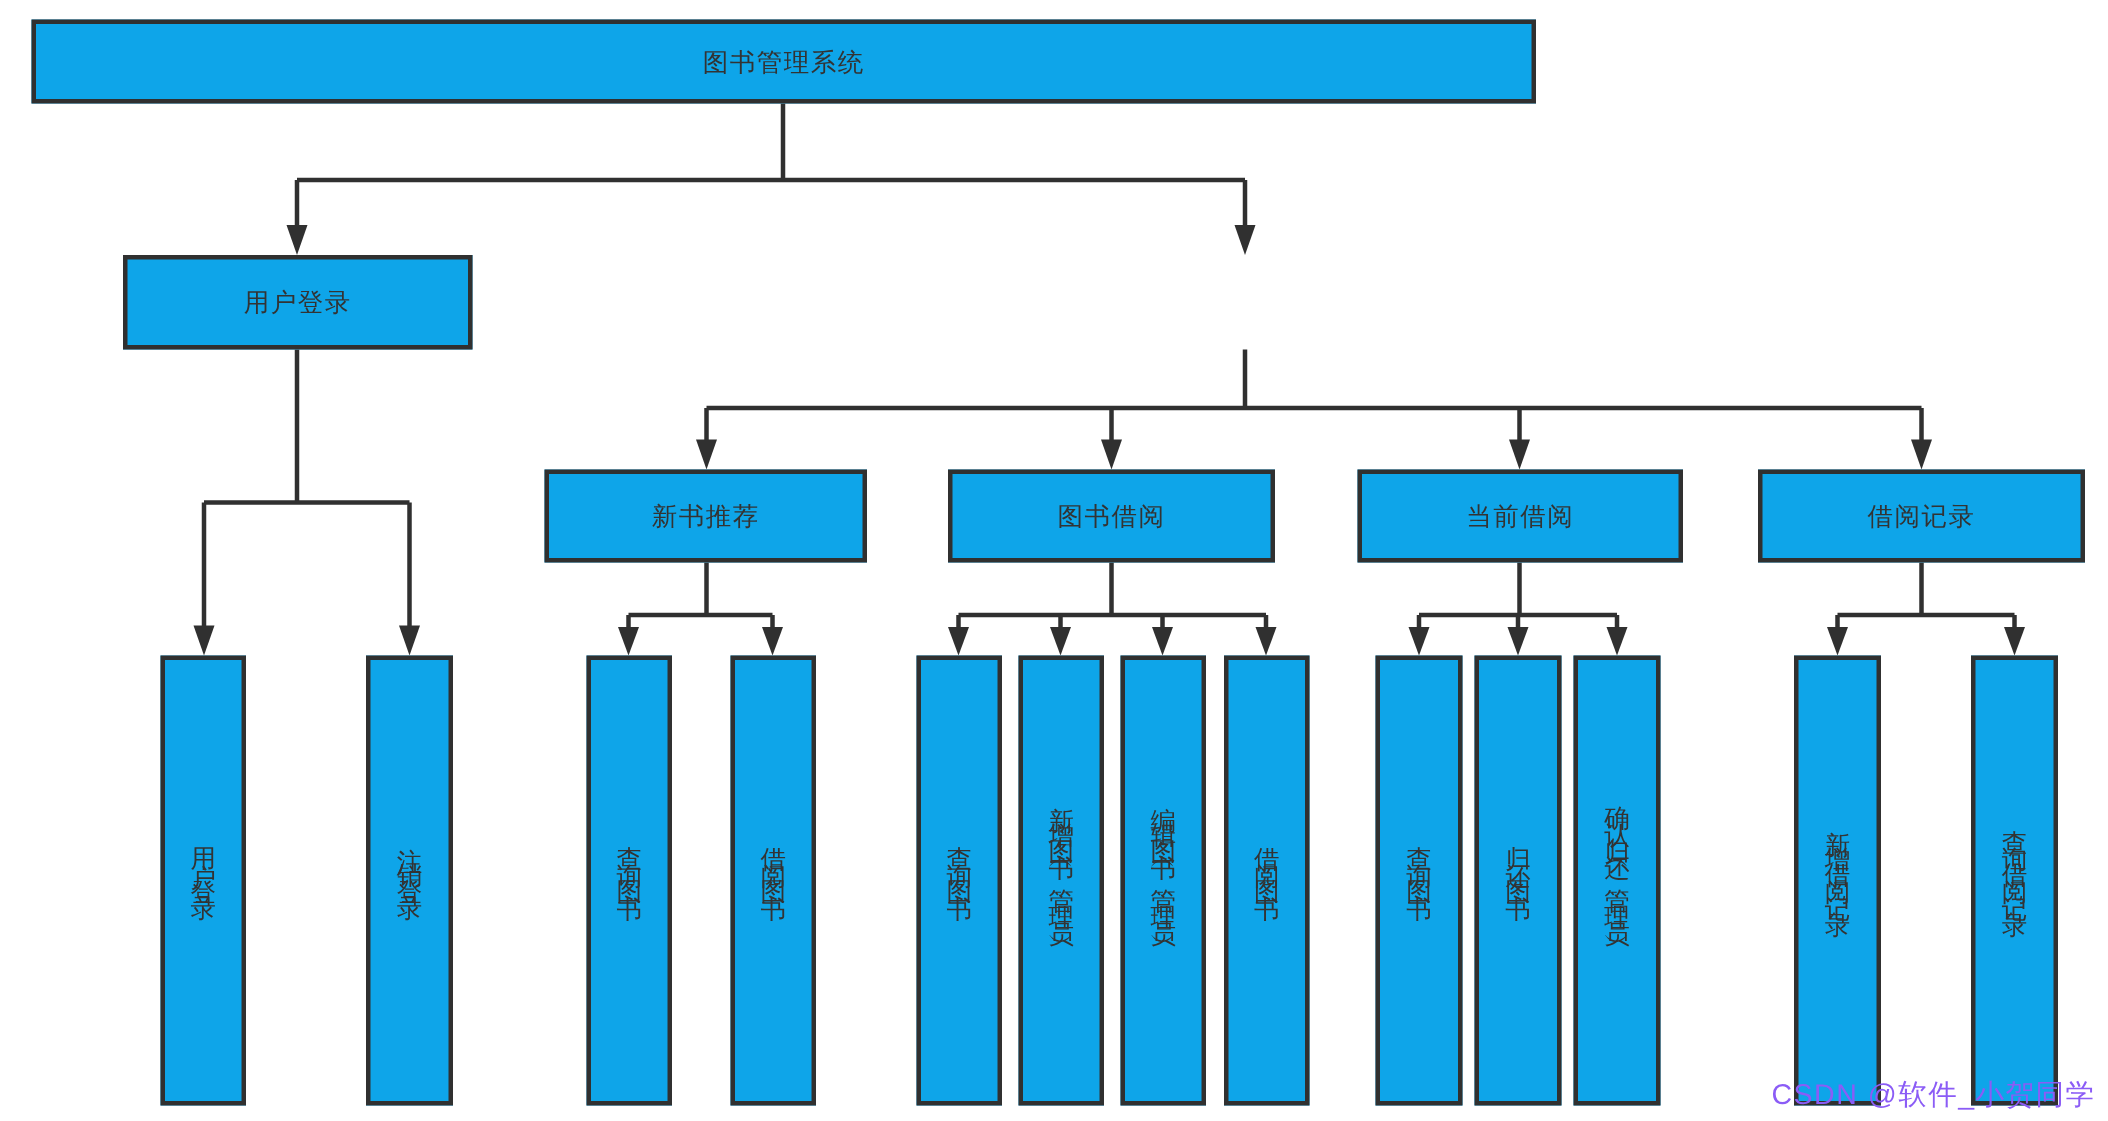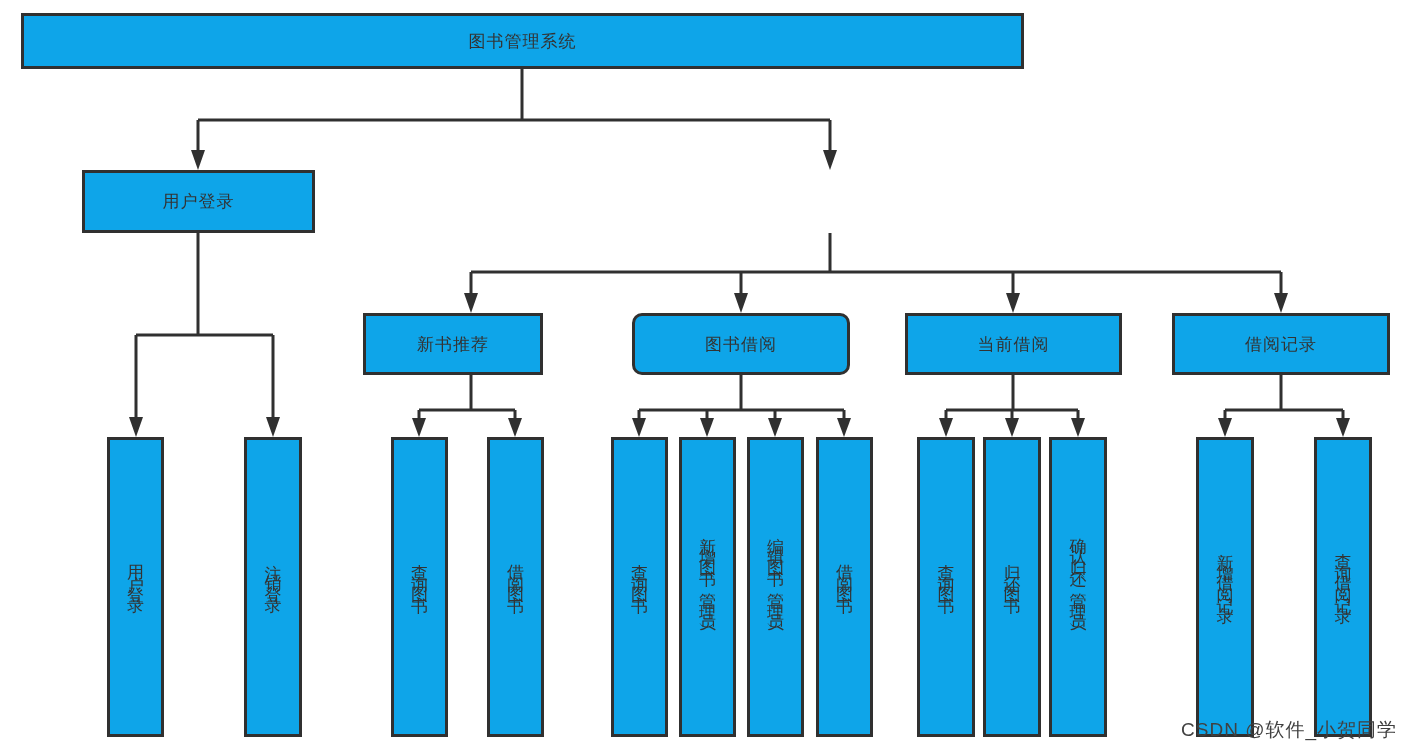--- a/index.html
+++ b/index.html
@@ -44,21 +44,21 @@
     text-orientation: mixed;
     letter-spacing: 11px;
     line-height: 1;
     transform: translateY(-14px);
   }
   .watermark {
     position: absolute;
     right: 8px;
     bottom: 4px;
     font-size: 19px;
-    color: #404040;
+    color: #8b5cf6;
     letter-spacing: 1px;
     z-index: 5;
     white-space: nowrap;
   }
 </style>
 </head>
 <body>
 
 <div class="canvas">
 
@@ -99,24 +99,24 @@
   </svg>
 
   <div class="node" style="left:21px; top:13px; width:1003px; height:56px;">
     <span>图书管理系统</span>
   </div>
 
   <div class="node" style="left:82px; top:170px; width:233px; height:63px;">
     <span>用户登录</span>
   </div>
 
-  <div class="node" style="left:363px; top:313px; width:180px; height:62px;">
+  <div class="node" style="left:363px; top:313px; width:215px; height:62px;">
     <span>新书推荐</span>
   </div>
-  <div class="node" style="left:632px; top:313px; width:218px; height:62px;border-radius:10px;">
+  <div class="node" style="left:632px; top:313px; width:218px; height:62px;">
     <span>图书借阅</span>
   </div>
   <div class="node" style="left:905px; top:313px; width:217px; height:62px;">
     <span>当前借阅</span>
   </div>
   <div class="node" style="left:1172px; top:313px; width:218px; height:62px;">
     <span>借阅记录</span>
   </div>
 
   <div class="node leaf" style="left:107px; top:437px; width:57px; height:300px;">

